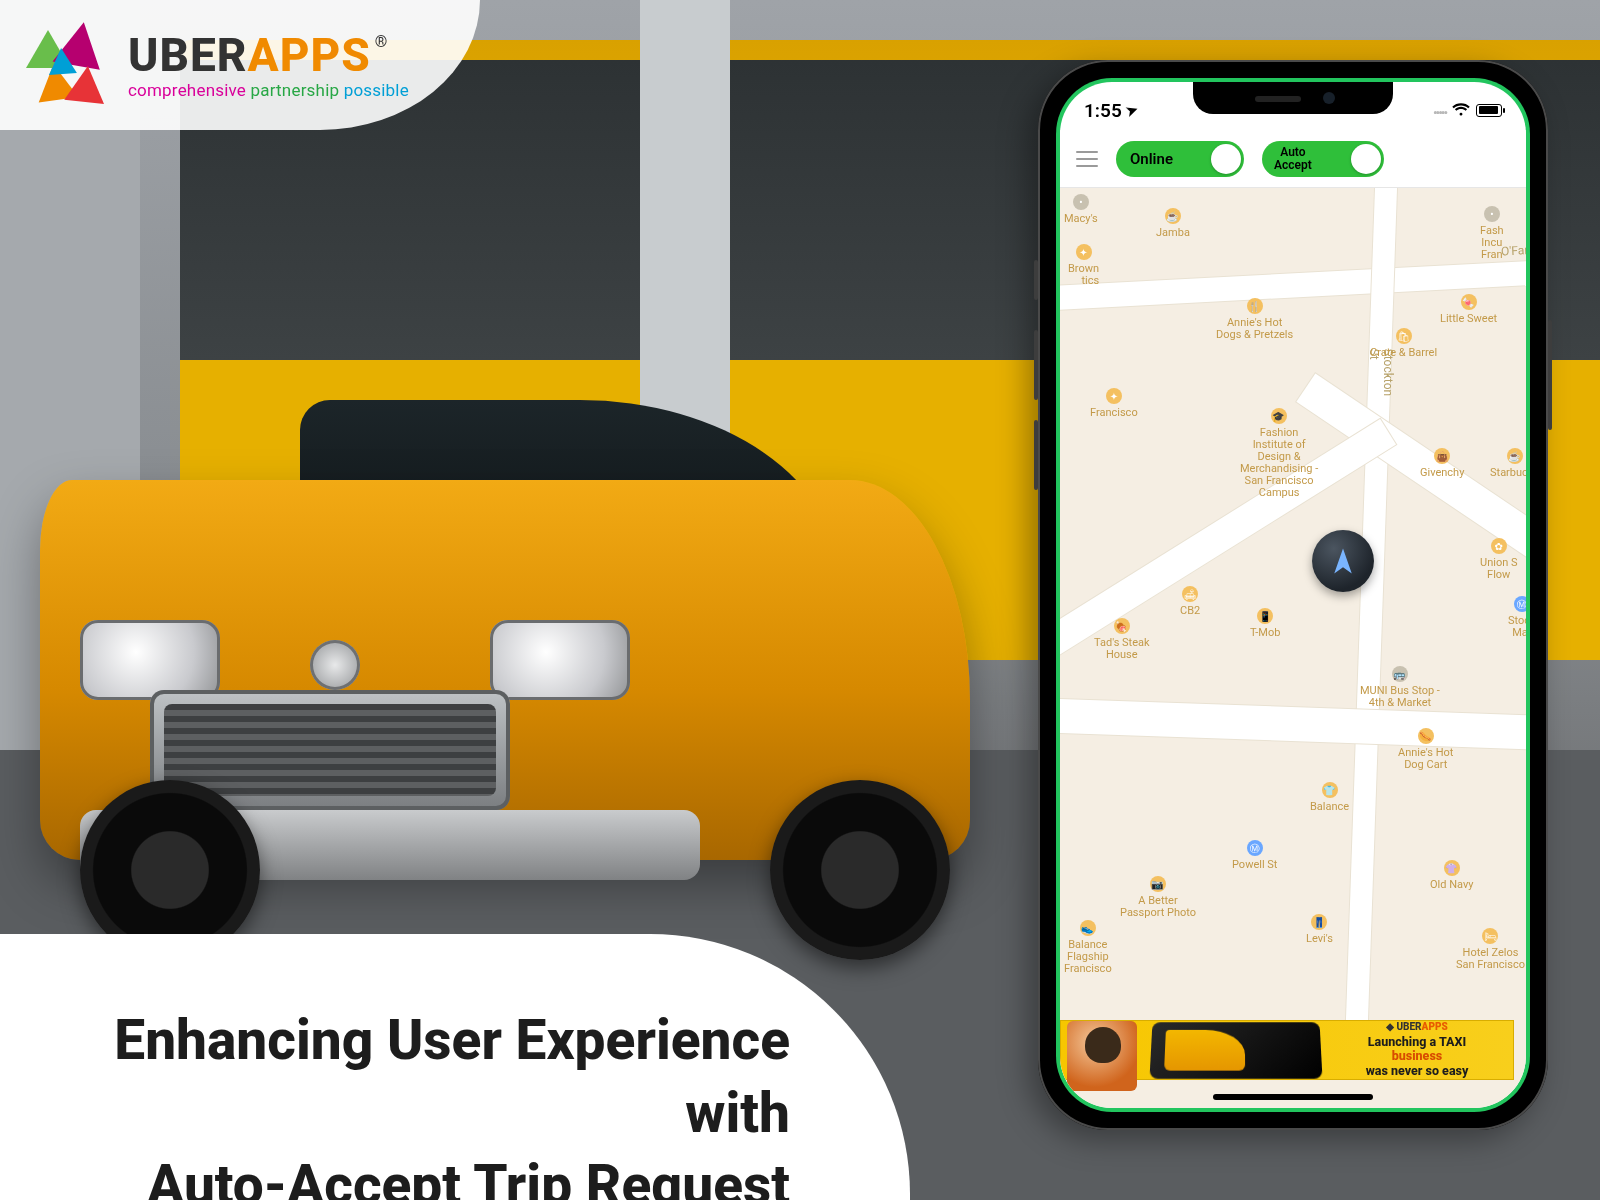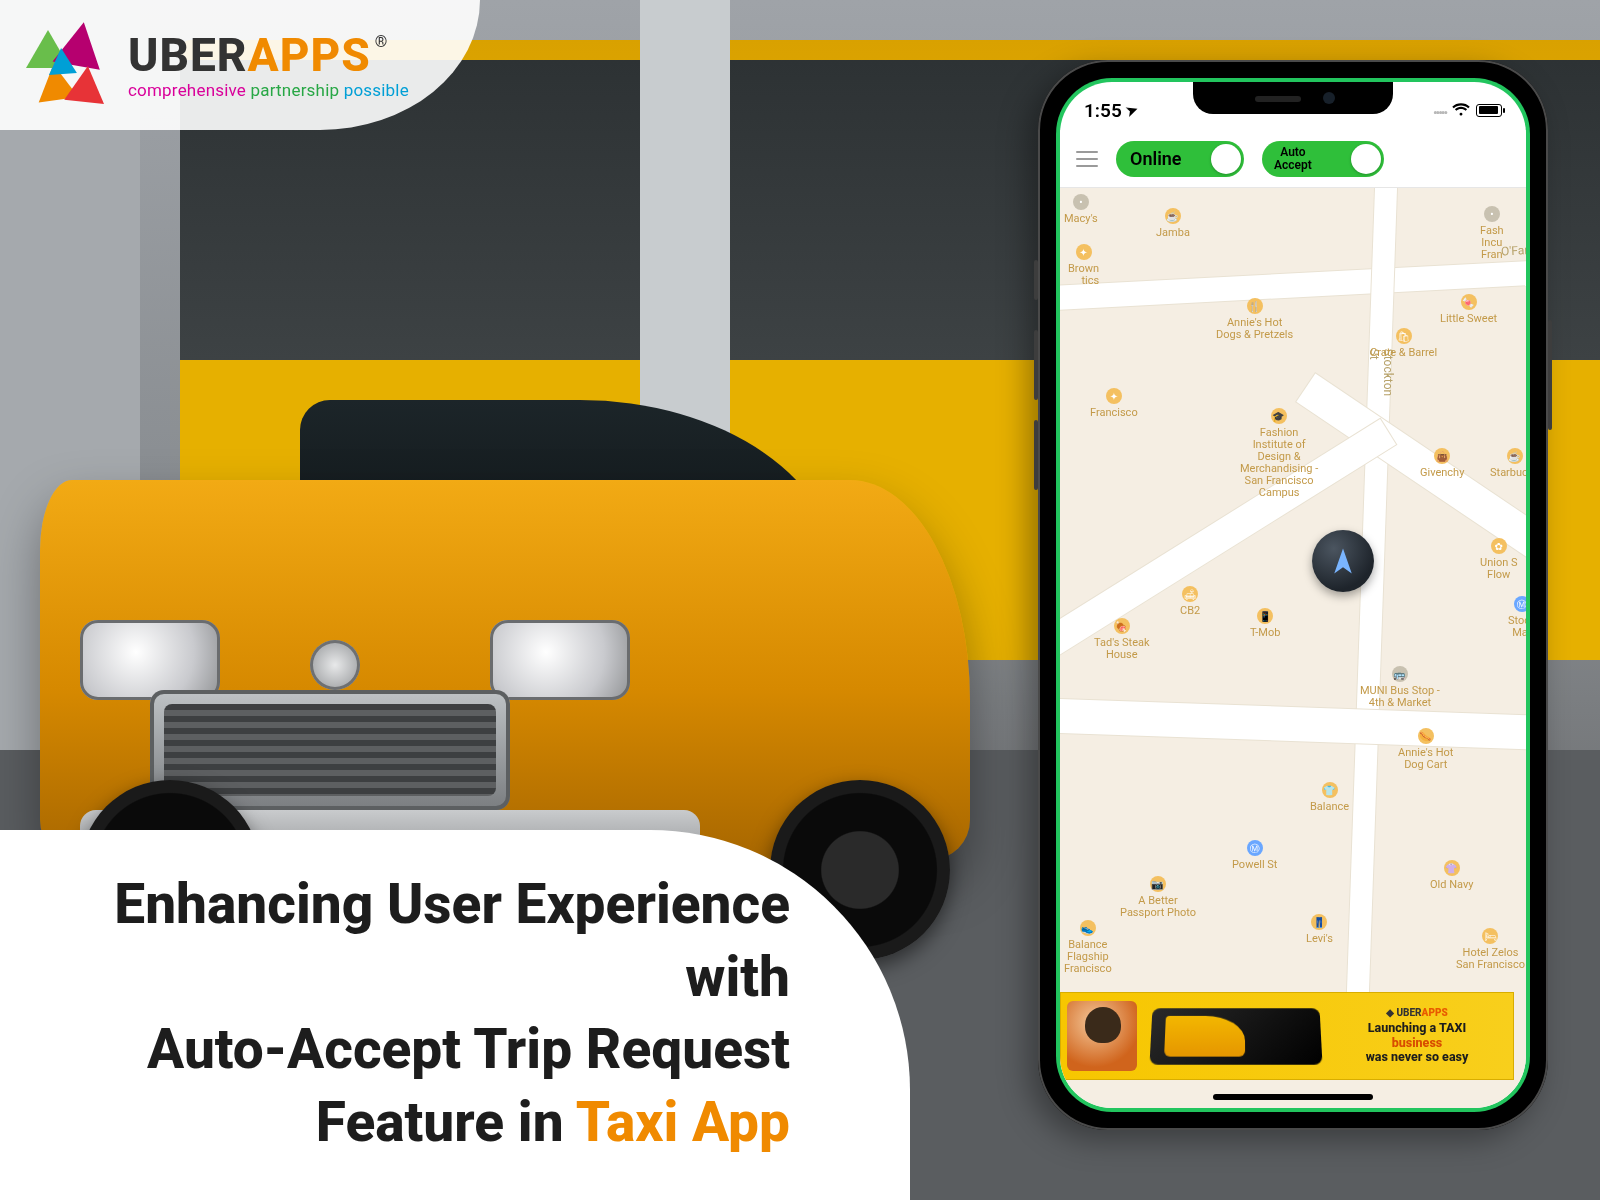--- a/index.html
+++ b/index.html
@@ -43,21 +43,21 @@
   .logo-name { display:flex; align-items:flex-start; }
   .logo-uber { font-size:46px; font-weight:800; color:#333; letter-spacing:1px; }
   .logo-apps { font-size:46px; font-weight:800; color:#f08a00; letter-spacing:1px; }
   .logo-reg  { font-size:16px; color:#333; margin-left:4px; margin-top:2px; }
   .tagline { font-size:17px; letter-spacing:0.2px; margin-top:4px; }
   .tagline .w1 { color:#d9009a; }
   .tagline .w2 { color:#28a745; }
   .tagline .w3 { color:#009fd6; }
 
   
-  .headline-card { position:absolute; left:0; bottom:0; width:910px; height:370px; background:#fff; border-top-right-radius:260px 260px; padding:38px 120px 0 40px; }
+  .headline-card { position:absolute; left:0; bottom:0; width:910px; height:266px; background:#fff; border-top-right-radius:260px 260px; padding:70px 120px 0 40px; }
   .headline { font-size:55px; font-weight:800; color:#1d1d1d; line-height:1.32; text-align:right; }
   .headline .accent { color:#f08a00; }
 
   
   .phone { position:absolute; right:52px; top:60px; width:510px; height:1070px; background:#000; border-radius:70px; padding:18px; box-shadow:-10px 10px 30px rgba(0,0,0,.35), inset 0 0 0 2px #4a4a4a; }
   .phone-inner { position:relative; width:100%; height:100%; background:#22c55e; border-radius:56px; overflow:hidden; }
   .screen { position:absolute; inset:4px; background:#fff; border-radius:52px; overflow:hidden; }
   .notch { position:absolute; top:0; left:50%; transform:translateX(-50%); width:200px; height:32px; background:#000; border-bottom-left-radius:20px; border-bottom-right-radius:20px; z-index:50; }
   .notch::before { content:""; position:absolute; left:62px; top:14px; width:46px; height:6px; background:#222; border-radius:3px; }
   .notch::after { content:""; position:absolute; right:58px; top:10px; width:12px; height:12px; background:#17202a; border-radius:50%; }
@@ -71,21 +71,21 @@
   .wifi { width:18px; height:14px; }
   .batt { width:26px; height:13px; border:1.5px solid #000; border-radius:3px; position:relative; }
   .batt::after { content:""; position:absolute; right:-4px; top:3px; width:2.5px; height:5px; background:#000; border-radius:1px; }
   .batt i { position:absolute; left:1.5px; top:1.5px; bottom:1.5px; width:80%; background:#000; border-radius:1px; }
 
   
   .topbar { position:absolute; top:48px; left:0; right:0; height:58px; background:#fff; border-bottom:1px solid #e6e6e6; display:flex; align-items:center; gap:18px; padding:0 16px; z-index:35; }
   .hamburger { width:22px; height:16px; display:flex; flex-direction:column; justify-content:space-between; }
   .hamburger span { height:2px; background:#9a9a9a; border-radius:1px; }
   .toggle { height:36px; border-radius:18px; background:#2fbf3a; display:flex; align-items:center; position:relative; color:#000; font-weight:600; }
-  .toggle.online { width:128px; padding-left:14px; font-size:18px; }
+  .toggle.online { width:128px; padding-left:14px; font-size:15px; }
   .toggle.auto { width:122px; padding:0 38px 0 12px; font-size:12px; line-height:1.05; }
   .toggle .knob { position:absolute; right:3px; top:3px; width:30px; height:30px; background:#fff; border-radius:50%; box-shadow:0 1px 3px rgba(0,0,0,.25); }
 
   
   .map { position:absolute; top:106px; bottom:0; left:0; right:0; background:#f5eee3; }
   .road { position:absolute; background:#fff; box-shadow:0 0 0 1px #e9e2d3; }
   .road.r-h1 { left:-20px; top:84px; width:560px; height:24px; transform:rotate(-3deg); }
   .road.r-h1::after{ content:attr(data-label); position:absolute; right:40px; top:-18px; font-size:12px; color:#b8a36b; }
   .road.r-h2 { left:-20px; top:520px; width:560px; height:34px; transform:rotate(2deg); }
   .road.r-v1 { left:300px; top:-20px; width:22px; height:900px; transform:rotate(2deg); }
@@ -95,21 +95,21 @@
 
   .poi { position:absolute; text-align:center; font-size:11px; color:#c39a49; line-height:1.1; }
   .poi .dot { width:16px; height:16px; margin:0 auto 3px; border-radius:50%; background:#f4c060; display:flex; align-items:center; justify-content:center; font-size:10px; color:#fff; }
   .poi.blue .dot { background:#6aa7ff; }
   .poi.gray .dot { background:#c8c1b0; }
 
   .nav-arrow { position:absolute; left:252px; top:342px; width:62px; height:62px; border-radius:50%; background:radial-gradient(circle at 35% 30%,#4b5560,#1e242b 70%); box-shadow:0 4px 10px rgba(0,0,0,.35); display:flex; align-items:center; justify-content:center; }
   .nav-arrow svg { width:30px; height:30px; }
 
   
-  .banner { position:absolute; left:0; right:12px; bottom:28px; height:88px; background:linear-gradient(90deg,#f7c600 0%,#f8cf1c 100%); border:1px solid #d8ad00; display:flex; align-items:center; z-index:30; }
+  .banner { position:absolute; left:0; right:12px; bottom:28px; height:60px; background:linear-gradient(90deg,#f7c600 0%,#f8cf1c 100%); border:1px solid #d8ad00; display:flex; align-items:flex-start; z-index:30; }
   .banner-person { width:70px; height:70px; background:radial-gradient(circle at 40% 30%,#f4c89a,#d0641c 70%); border-radius:6px; margin:0 6px; position:relative; overflow:hidden; }
   .banner-person::after{ content:""; position:absolute; left:18px; top:6px; width:36px; height:36px; background:#3a2a1a; border-radius:50% 50% 45% 45%; }
   .banner-phone { width:170px; height:58px; margin:0 8px; background:linear-gradient(135deg,#2a2a2a,#000); border-radius:8px; position:relative; transform:perspective(400px) rotateX(14deg); }
   .banner-phone::before{ content:""; position:absolute; left:14px; top:8px; width:80px; height:42px; background:linear-gradient(180deg,#f3b700,#e59600); border-radius:4px 40px 6px 6px/4px 26px 6px 6px; }
   .banner-right { flex:1; text-align:center; padding-right:8px; }
   .banner-brand { font-size:10px; font-weight:800; color:#333; }
   .banner-brand b { color:#e85a00; }
   .banner-copy { font-size:12.5px; font-weight:800; color:#1d1d1d; line-height:1.15; margin-top:3px; }
   .banner-copy em { font-style:normal; color:#d84c00; }
 

